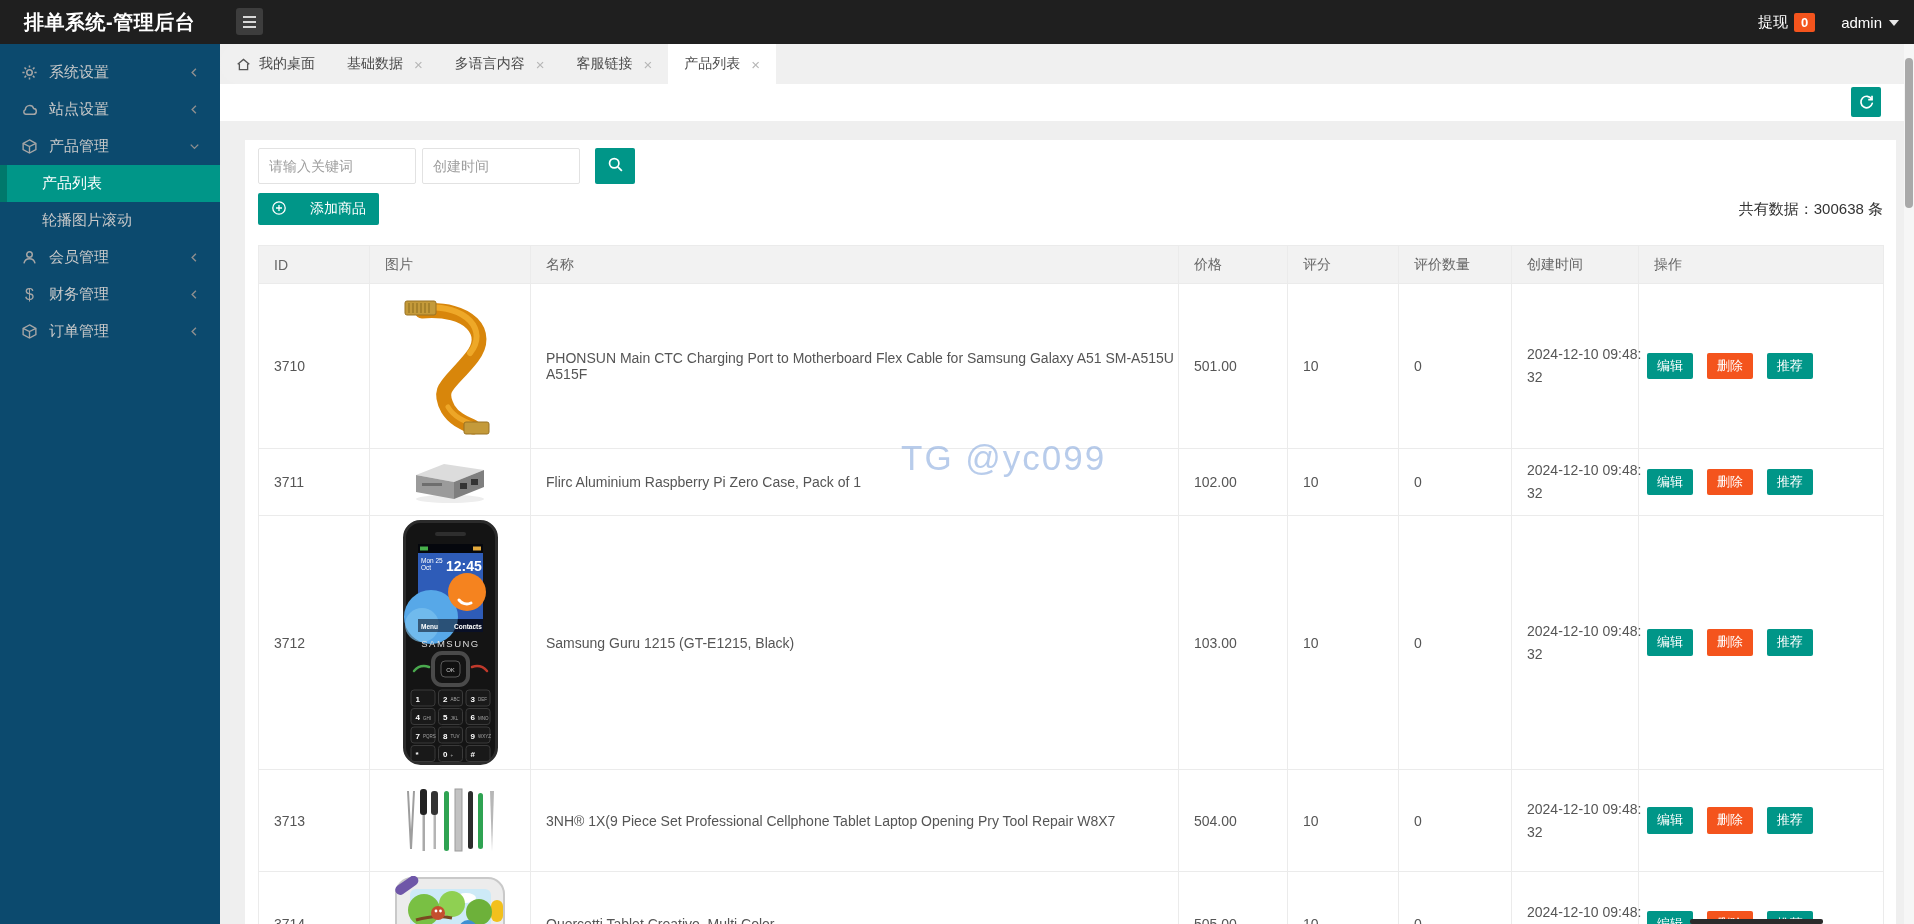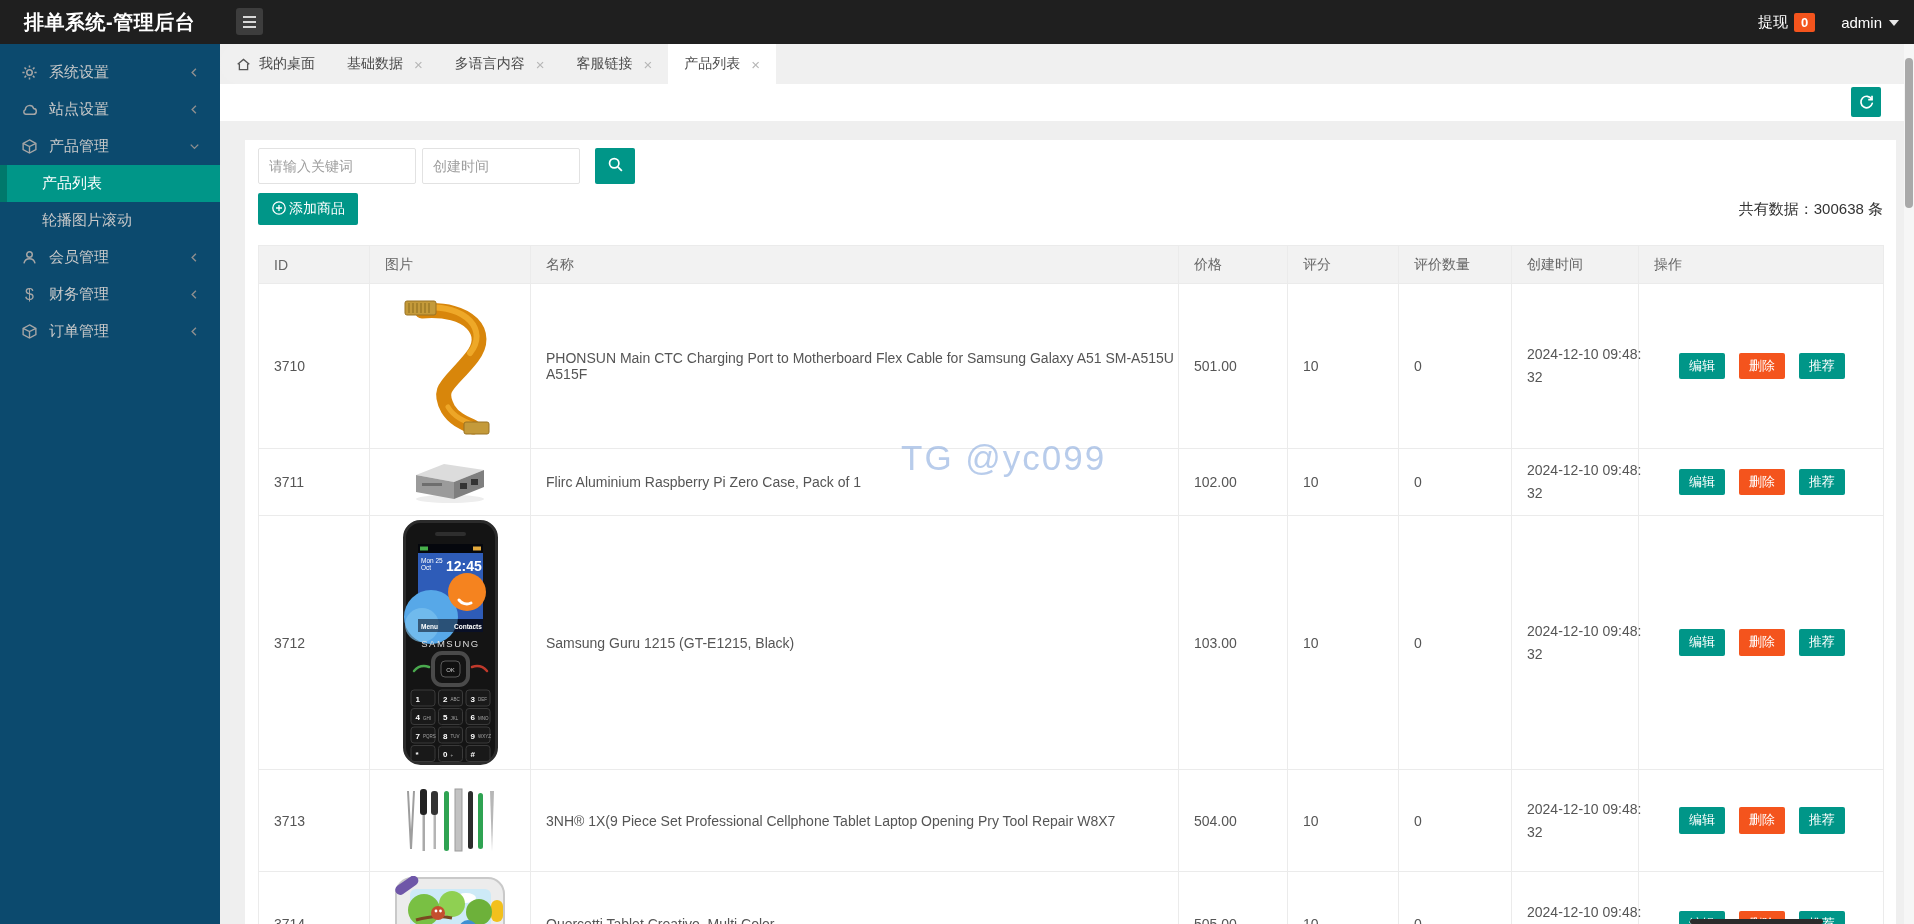--- a/index.html
+++ b/index.html
@@ -44,33 +44,33 @@
 
   .card{position:absolute;left:25px;top:56px;width:1651px;height:1000px;background:#fff;padding:8px 13px 0 13px;}
   .search-row{display:flex;align-items:center;}
   .text-input{width:158px;height:36px;border:1px solid #E2E2E2;border-radius:2px;padding:0 10px;font-size:14px;color:#666;outline:none;font-family:inherit;background:#fff;}
   .text-input::placeholder{color:#9E9E9E;}
   .input-keyword{margin-right:6px;}
   .input-date{margin-right:15px;}
   .search-btn{width:40px;height:36px;background:var(--teal);border:none;border-radius:2px;display:flex;align-items:center;justify-content:center;cursor:pointer;}
 
   .add-row{margin-top:9px;display:flex;align-items:center;justify-content:space-between;}
-  .add-btn{height:32px;background:var(--teal);color:#fff;border:none;border-radius:2px;font-size:14px;display:flex;align-items:center;gap:2px;padding:0 13px;cursor:pointer;font-family:inherit;}
+  .add-btn{height:32px;background:var(--teal);color:#fff;border:none;border-radius:2px;font-size:14px;display:flex;align-items:center;gap:23px;padding:0 13px;cursor:pointer;font-family:inherit;}
   .total-text{font-size:15px;color:#333;}
 
   .table-wrap{margin-top:20px;position:relative;}
   table{border-collapse:collapse;table-layout:fixed;width:1625px;}
   th,td{border:1px solid #EBEBEB;font-size:14px;text-align:left;vertical-align:middle;}
   thead th{height:38px;background:#F2F2F2;color:#666;font-weight:normal;padding-left:15px;}
   td{color:#555;padding-left:15px;}
   td.img-cell{padding:4px 0;text-align:center;}
   td.img-cell > *{vertical-align:middle;}
   .row-h1 td{height:165px;} .row-h2 td{height:67px;} .row-h3 td{height:254px;} .row-h4 td{height:102px;} .row-h5 td{height:100px;}
   .time-box{width:118px;word-break:break-all;line-height:23px;color:#555;}
-  .op-cell{padding-left:40px;}
+  .op-cell{padding-left:8px;}
   .op-btn{display:inline-block;border:none;border-radius:2px;color:#fff;font-size:13px;padding:6px 10px;margin-right:10px;cursor:pointer;font-family:inherit;line-height:1.1;}
   .op-edit,.op-recommend{background:var(--teal);}
   .op-delete{background:var(--orange);}
 
   .watermark{position:absolute;left:901px;top:438px;font-size:35px;color:rgba(125,162,218,0.55);letter-spacing:2px;z-index:40;pointer-events:none;white-space:nowrap;}
 
   
   .v-scroll-track{position:absolute;right:0;top:44px;width:10px;height:880px;background:#F6F6F6;z-index:35;}
   .v-scroll-thumb{position:absolute;left:1px;top:14px;width:8px;height:150px;background:#A9A9A9;border-radius:4px;}
   .h-scroll-thumb{position:absolute;left:1690px;top:919px;width:133px;height:5px;background:#2B2B2B;z-index:36;border-radius:2px;}

